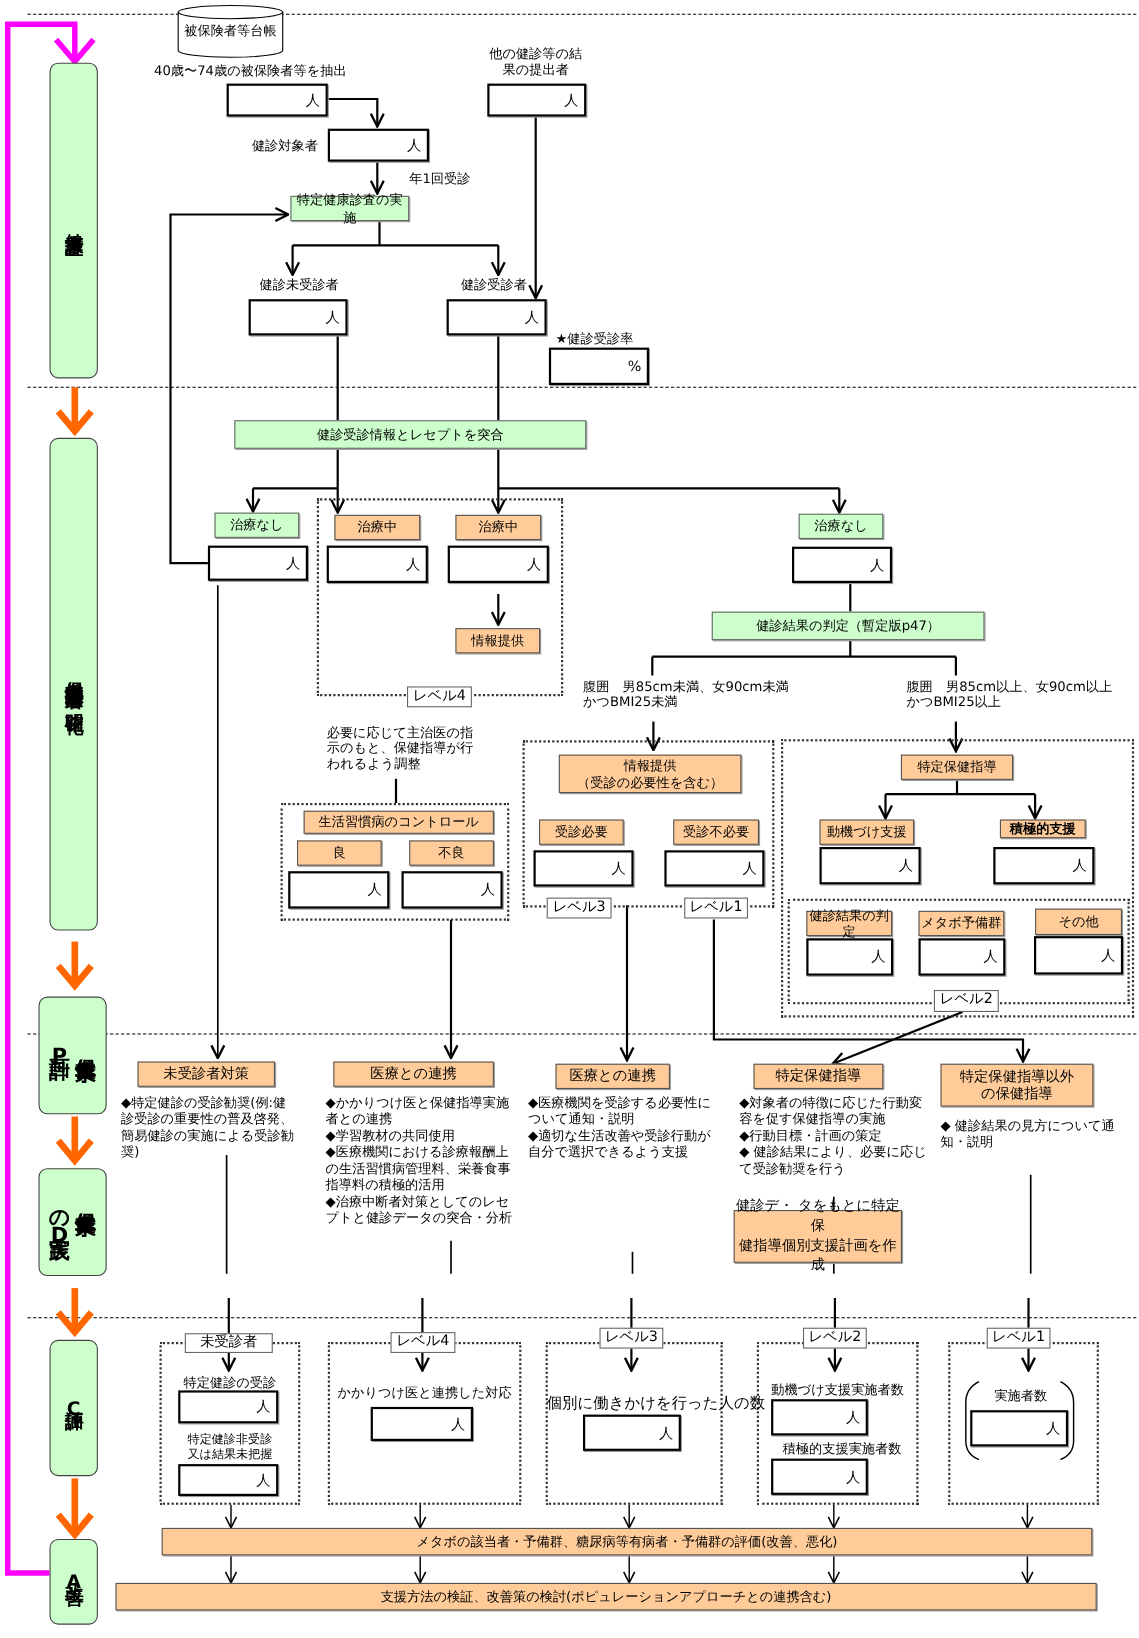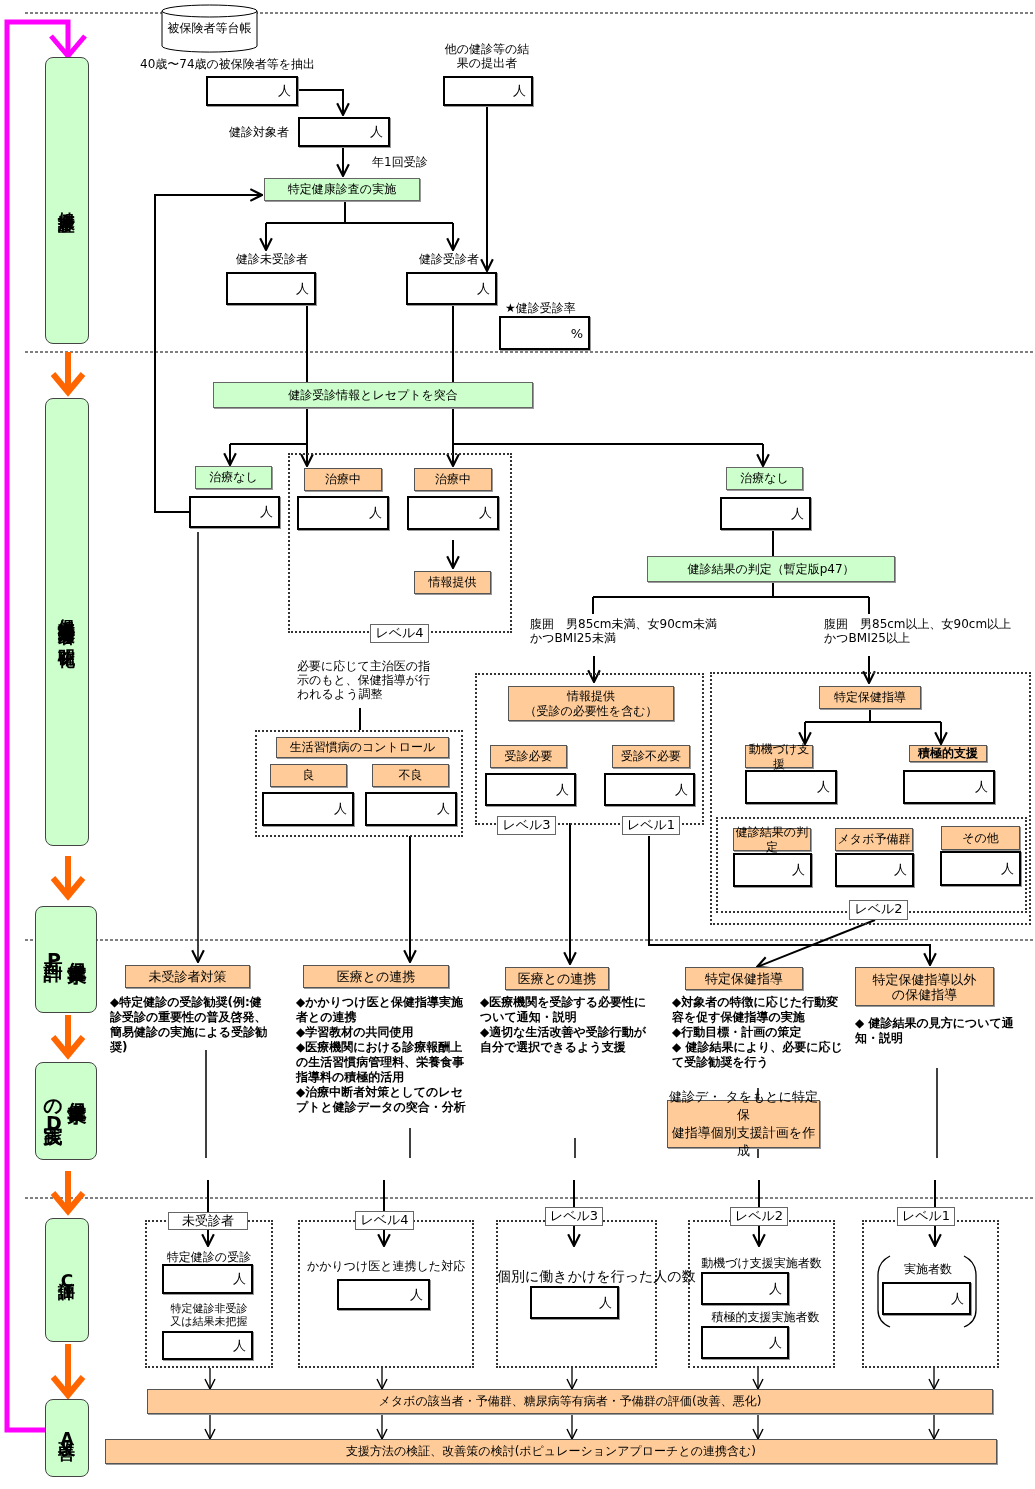--- a/index.html
+++ b/index.html
@@ -19,21 +19,21 @@
           box-shadow:1px 1px 0 #999;font-size:12px;text-align:center;z-index:2;
           display:flex;align-items:center;justify-content:center;flex-direction:column;line-height:15px;}
   .dot{position:absolute;box-sizing:border-box;border:2px dotted #333;z-index:1;}
   .lvl{position:absolute;box-sizing:border-box;background:#fff;border:1px solid #666;font-size:13px;
        text-align:center;line-height:16px;z-index:3;}
   .phase{position:absolute;box-sizing:border-box;background:var(--green);border:1px solid #444;
          border-radius:8px;z-index:2;display:flex;align-items:center;justify-content:center;}
   .vtext{writing-mode:vertical-rl;text-orientation:upright;font-size:17px;font-weight:bold;
          letter-spacing:1px;line-height:22px;}
   .bul{position:absolute;font-size:12px;line-height:15px;z-index:2;}
-  .bul div{white-space:normal;font-weight:bold;}
+  .bul div{white-space:normal;}
   .cyl-text{position:absolute;font-size:12px;text-align:center;z-index:2;}
   .bar{position:absolute;box-sizing:border-box;background:var(--orange);border:1px solid #555;
        box-shadow:1px 1px 0 #999;font-size:13px;text-align:center;z-index:2;
        display:flex;align-items:center;justify-content:center;}
   .center{text-align:center;}
 </style>
 </head>
 <body>
 
 <div id="page" style="--green: #ccffcc; --orange: #ffcc99; --loop: #ff00ff; --flow: #ff6600;">
@@ -172,21 +172,21 @@
       <span>人</span>
     </div>
 
   <div class="t" style="left:229px;top:125px;">健診対象者</div>
   <div class="cnt" style="left:298px;top:117px;width:92px;height:30px;">
     <span class="val"></span>
       <span>人</span>
     </div>
   <div class="t" style="left:372px;top:155px;">年1回受診</div>
 
-  <div class="green" style="left:264px;top:178px;width:156px;height:23px;">特定健康診査の実施</div>
+  <div class="green" style="left:264px;top:178px;width:108px;height:23px;">特定健康診査の実施</div>
 
   <div class="t center" style="left:435px;top:42px;width:104px;">
     <div>他の健診等の結</div>
     <div>果の提出者</div>
   </div>
   <div class="cnt" style="left:443px;top:76px;width:90px;height:30px;">
     <span class="val"></span>
       <span>人</span>
     </div>
 
@@ -279,21 +279,21 @@
     </div>
   <div class="cnt" style="left:604px;top:773px;width:91px;height:33px;">
     <span class="val"></span>
       <span>人</span>
     </div>
   <div class="lvl" style="left:497px;top:816px;width:59px;height:19px;">レベル3</div>
   <div class="lvl" style="left:622px;top:816px;width:58px;height:19px;">レベル1</div>
 
   <div class="dot" style="left:710px;top:672px;width:321px;height:253px;"></div>
   <div class="orange" style="left:819px;top:686px;width:102px;height:23px;">特定保健指導</div>
-  <div class="orange" style="left:745px;top:745px;width:68px;height:23px;">動機づけ支援</div>
+  <div class="orange" style="left:745px;top:745px;width:86px;height:23px;">動機づけ支援</div>
   <div class="orange" style="left:909px;top:745px;width:78px;height:17px;font-weight:bold;">積極的支援</div>
   <div class="cnt" style="left:745px;top:770px;width:92px;height:34px;">
     <span class="val"></span>
       <span>人</span>
     </div>
   <div class="cnt" style="left:903px;top:770px;width:92px;height:34px;">
     <span class="val"></span>
       <span>人</span>
     </div>
 

